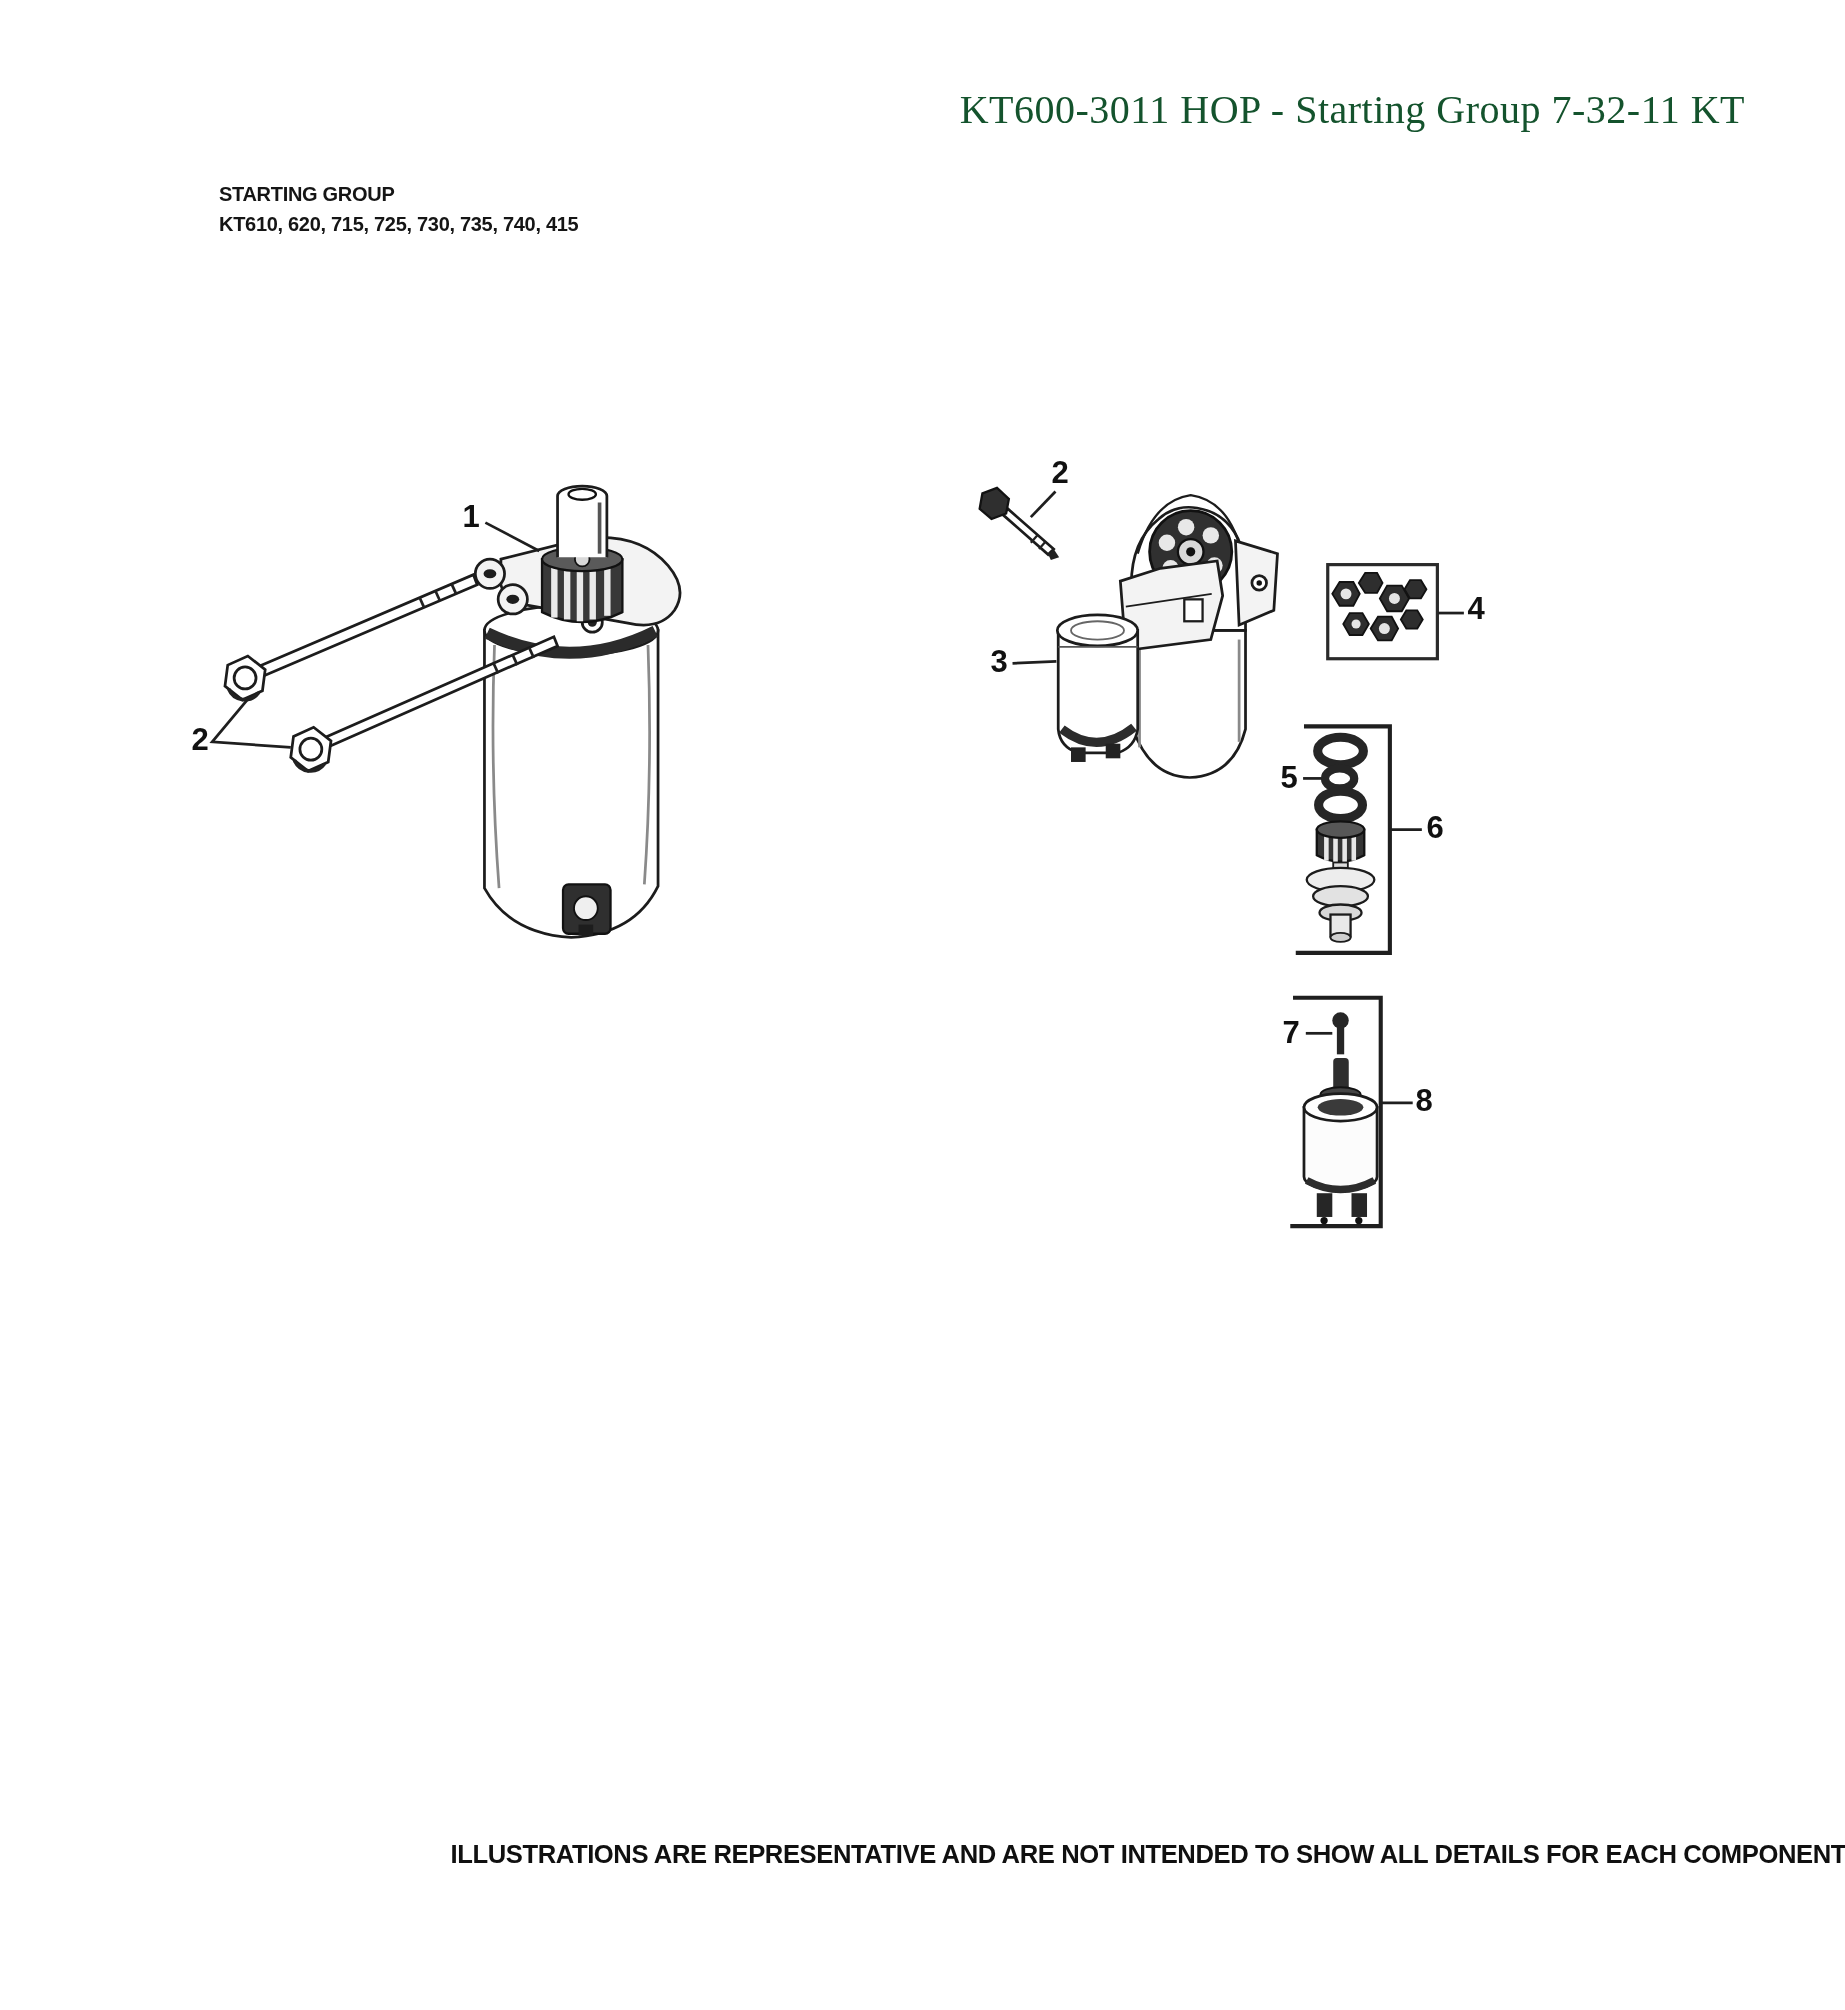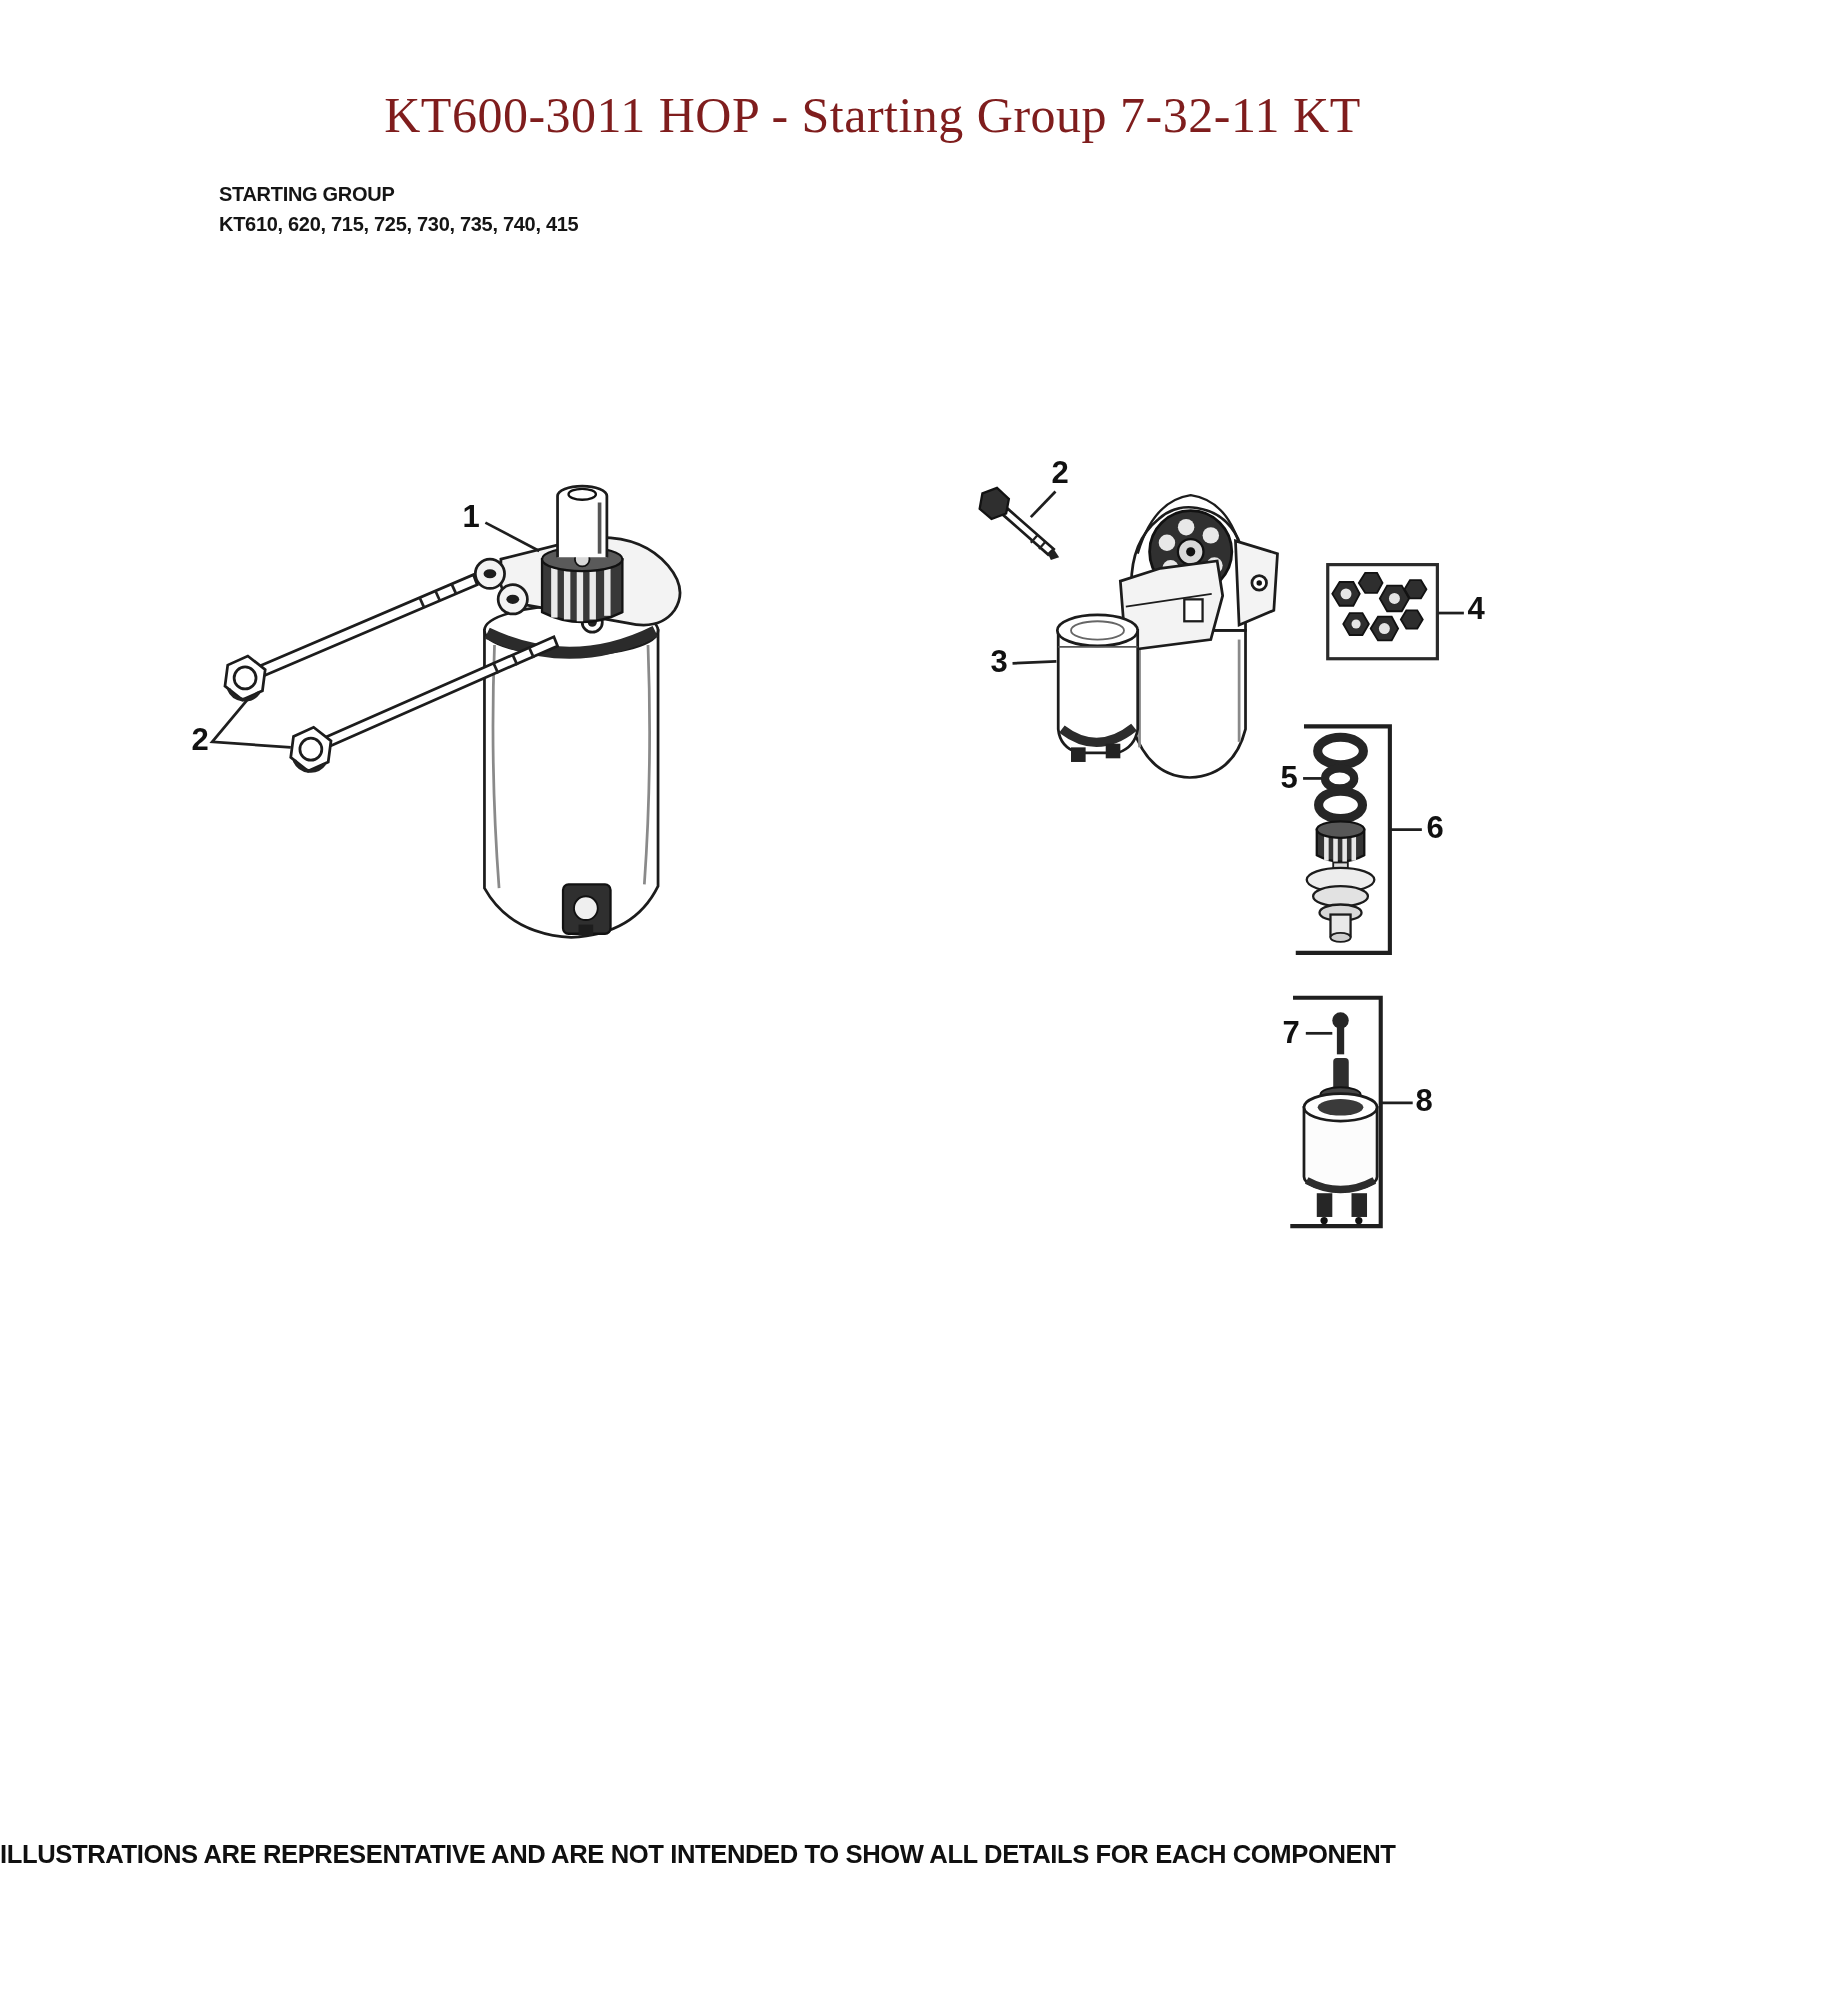--- a/index.html
+++ b/index.html
@@ -6,33 +6,33 @@
   #page{
     position:relative;
     width:1846px;height:2010px;
     background:#ffffff;
     font-family:"Liberation Sans", sans-serif;
     color:#141414;
     overflow:hidden;
   }
   .page-title{
     position:absolute;top:86px;left:0;width:1745px;
-    text-align:center;
+    text-align:right;
     font-family:"Liberation Serif", serif;
-    font-size:50px;font-weight:400;color:#7f1d1d;
+    font-size:40px;font-weight:400;color:#14532d;
     letter-spacing:0.5px;
   }
   .heading-block{
     position:absolute;left:219px;top:179px;
     font-weight:700;font-size:20px;line-height:30px;
     letter-spacing:-0.3px;color:#151515;
   }
   .disclaimer{
     position:absolute;top:1840px;left:0;width:1846px;
-    text-align:left;font-weight:700;font-size:25.6px;
+    text-align:right;font-weight:700;font-size:25.6px;
     letter-spacing:-0.4px;color:#101010;
   }
   .callout{
     position:absolute;
     transform:translate(-50%,-50%);
     font-weight:700;font-size:31px;color:#111;
     font-family:"Liberation Sans", sans-serif;
   }
   svg{position:absolute;left:0;top:0;}
   .outline{stroke:#1c1c1c;stroke-width:3;fill:#ffffff;}

